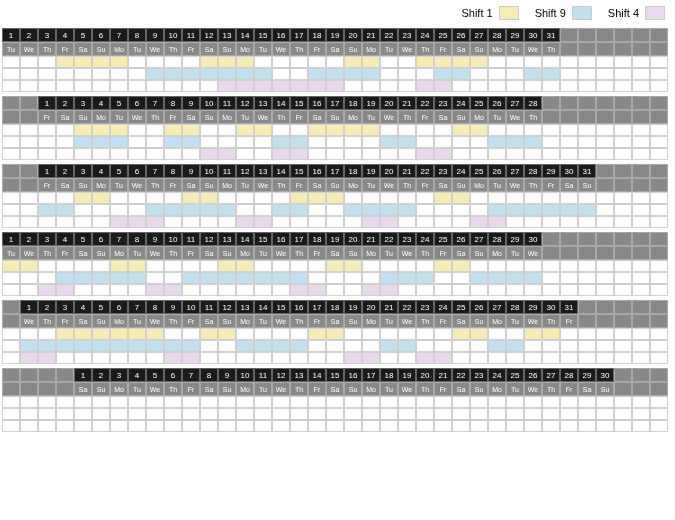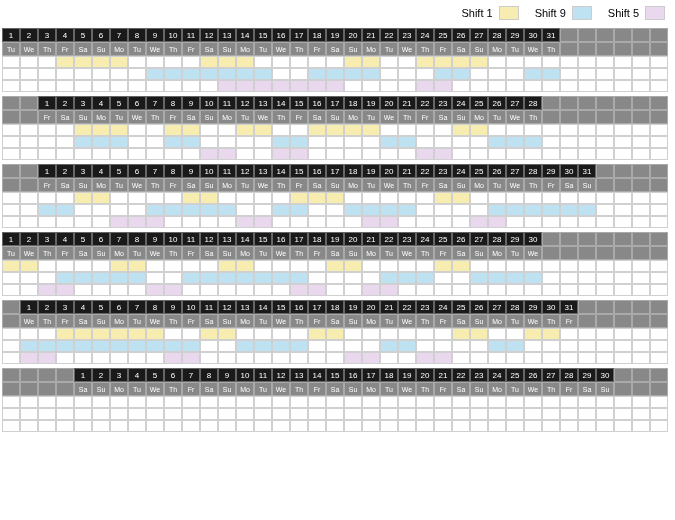--- a/index.html
+++ b/index.html
@@ -84,21 +84,21 @@
 <div class="legend">
   <div class="legend-item">
     <span>Shift 1</span>
     <span class="swatch s1"></span>
   </div>
   <div class="legend-item">
     <span>Shift 9</span>
     <span class="swatch s2"></span>
   </div>
   <div class="legend-item">
-    <span>Shift 5</span>
+    <span>Shift 4</span>
     <span class="swatch s3"></span>
   </div>
 </div>
 
 <div class="months" id="months">
     <div class="month">
       <div class="row">
         <div class="cell num-cell">1</div>
         <div class="cell num-cell">2</div>
         <div class="cell num-cell">3</div>

